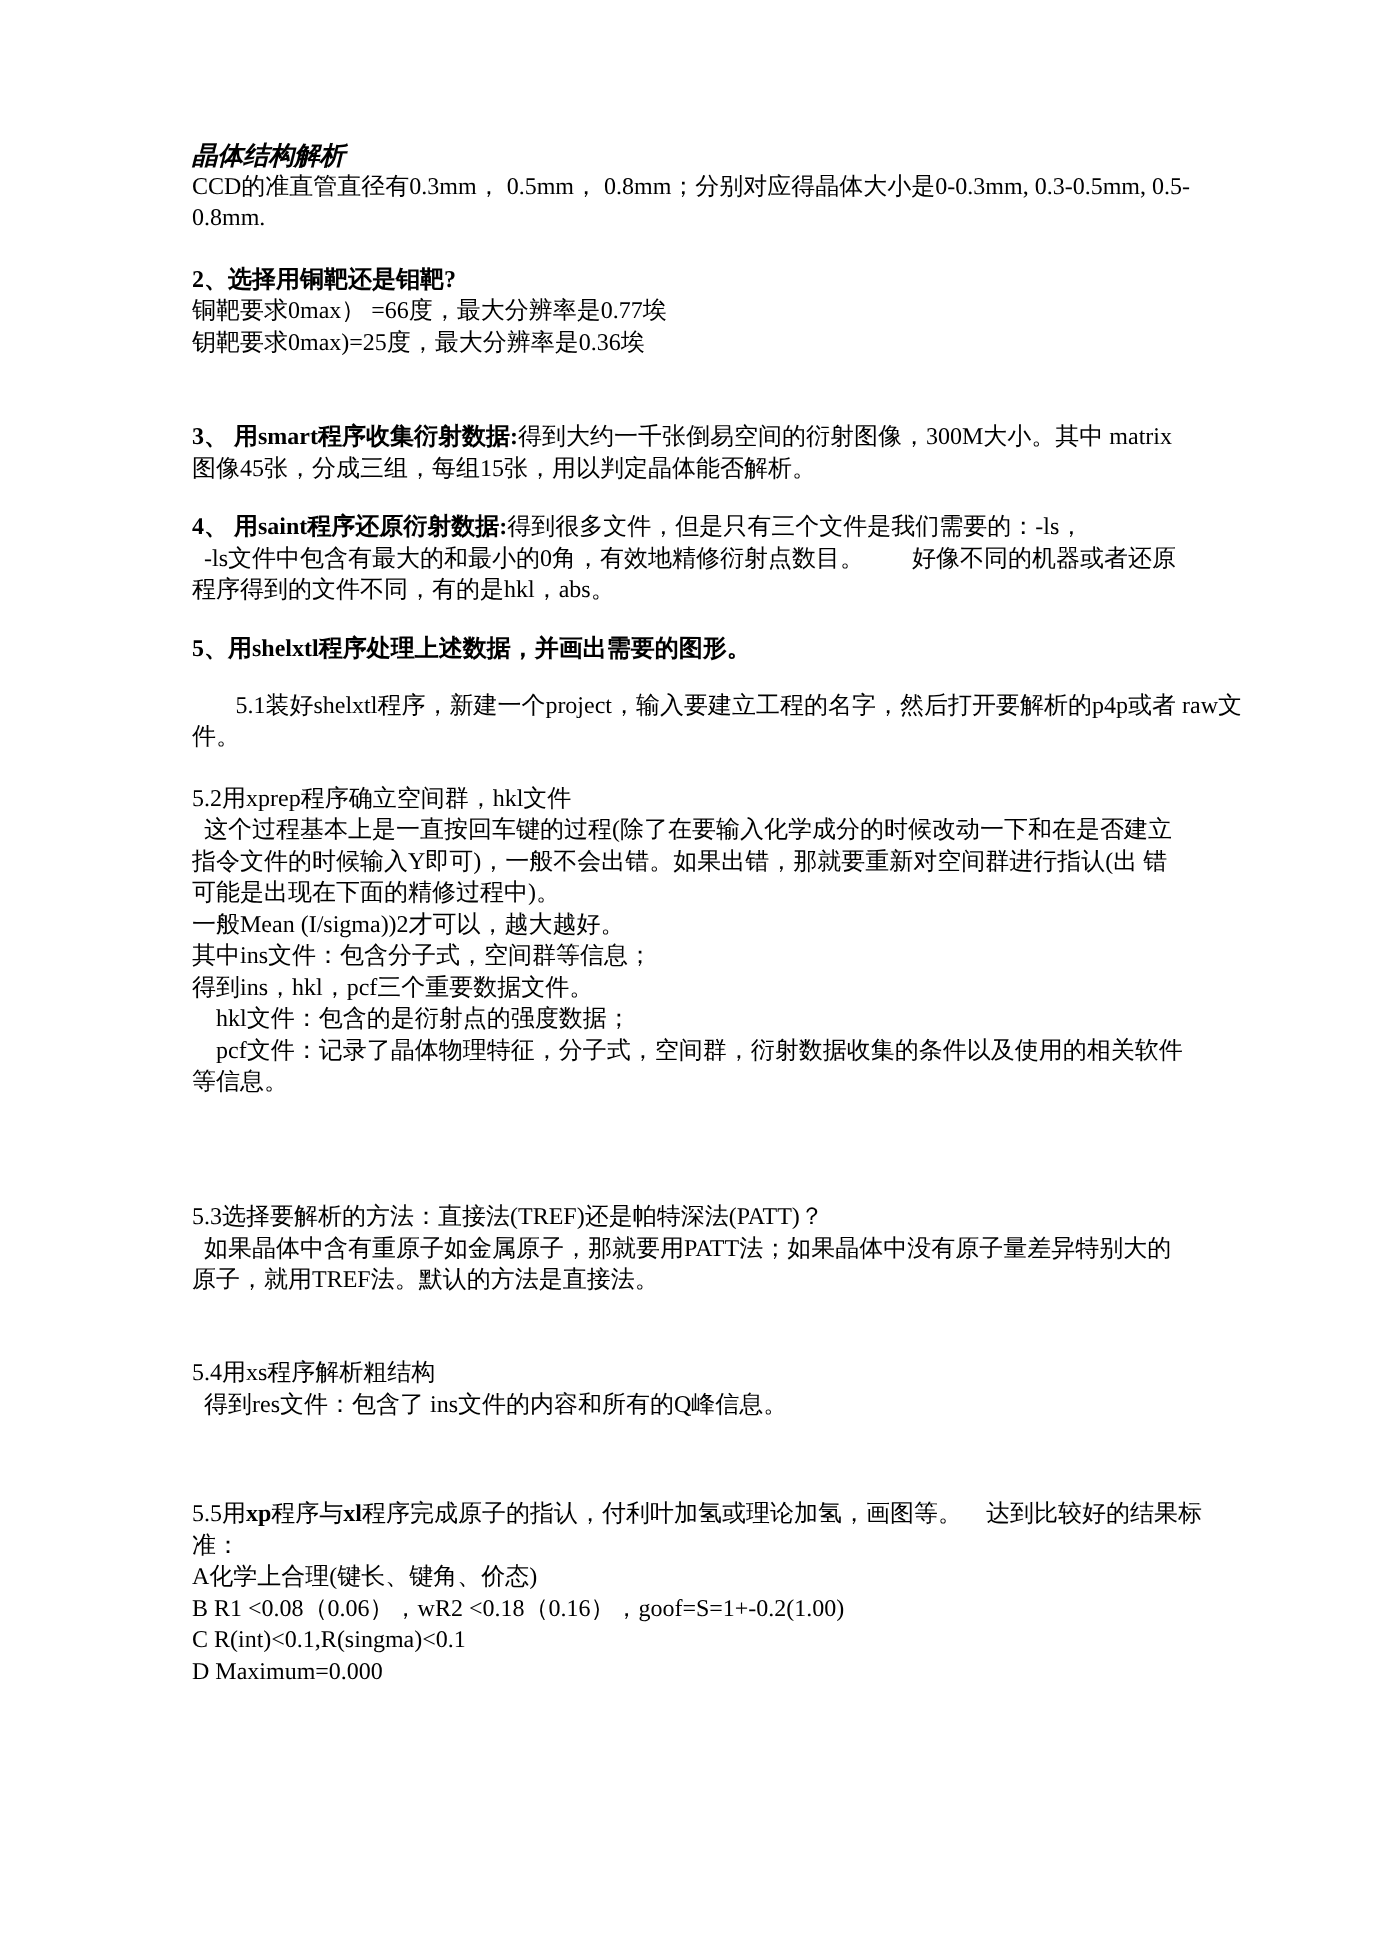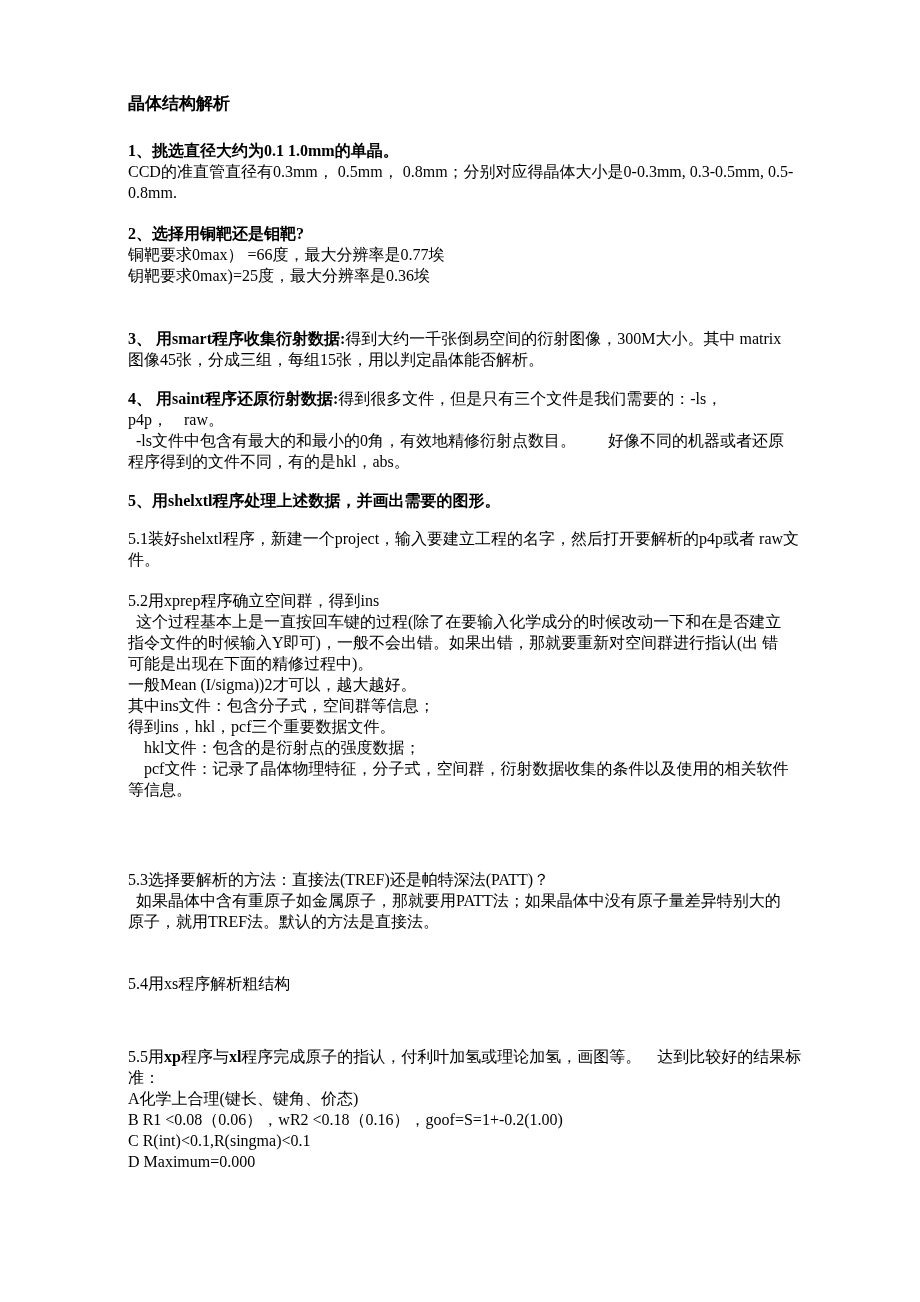--- a/index.html
+++ b/index.html
@@ -19,76 +19,75 @@
   }
   .content {
     padding: 0 0 0 128px;
     width: 700px;
   }
   .ln {
     line-height: 21px;
     white-space: pre;
   }
   .b { font-weight: bold; }
-  .title { font-weight: bold; font-size: 17px; margin-top: 93px; }
-  .mt17 { margin-top: 17px; }
+  .title { font-weight: bold; font-size: 17px; margin-top: 93px; font-style: italic; }
+  .mt17 { margin-top: 17px; text-align: right; }
   .mt18 { margin-top: 18px; }
   .mt20 { margin-top: 20px; }
   .mt26 { margin-top: 26px; }
   .mt32 { margin-top: 20px; }
   .mt36 { margin-top: 52px; }
   .mt41 { margin-top: 41px; }
   .mt42 { margin-top: 42px; }
   .mt46 { margin-top: 69px; }
 </style>
 </head>
 <body>
 
 <div class="page">
   <div class="content">
 
     <div class="ln title">晶体结构解析</div>
 
-    <div class="ln b mt26">1、挑选直径大约为0.1 1.0mm的单晶。</div>
     <div class="ln">CCD的准直管直径有0.3mm， 0.5mm， 0.8mm；分别对应得晶体大小是0-0.3mm, 0.3-0.5mm, 0.5-</div>
     <div class="ln">0.8mm.</div>
 
     <div class="ln b mt32">2、选择用铜靶还是钼靶?</div>
     <div class="ln">铜靶要求0max） =66度，最大分辨率是0.77埃</div>
     <div class="ln">钥靶要求0max)=25度，最大分辨率是0.36埃</div>
 
     <div class="ln mt42"><span class="b">3、 用smart程序收集衍射数据:</span><span>得到大约一千张倒易空间的衍射图像，300M大小。其中 matrix</span></div>
     <div class="ln">图像45张，分成三组，每组15张，用以判定晶体能否解析。</div>
 
     <div class="ln mt18"><span class="b">4、 用saint程序还原衍射数据:</span><span>得到很多文件，但是只有三个文件是我们需要的：-ls，</span></div>
-    <div class="ln">p4p，　raw。</div>
     <div class="ln">  -ls文件中包含有最大的和最小的0角，有效地精修衍射点数目。　　好像不同的机器或者还原</div>
     <div class="ln">程序得到的文件不同，有的是hkl，abs。</div>
 
     <div class="ln b mt18">5、用shelxtl程序处理上述数据，并画出需要的图形。</div>
 
     <div class="ln mt17">5.1装好shelxtl程序，新建一个project，输入要建立工程的名字，然后打开要解析的p4p或者 raw文</div>
     <div class="ln">件。</div>
 
-    <div class="ln mt20">5.2用xprep程序确立空间群，得到ins</div>
+    <div class="ln mt20">5.2用xprep程序确立空间群，hkl文件</div>
     <div class="ln">  这个过程基本上是一直按回车键的过程(除了在要输入化学成分的时候改动一下和在是否建立</div>
     <div class="ln">指令文件的时候输入Y即可)，一般不会出错。如果出错，那就要重新对空间群进行指认(出 错</div>
     <div class="ln">可能是出现在下面的精修过程中)。</div>
     <div class="ln">一般Mean (I/sigma))2才可以，越大越好。</div>
     <div class="ln">其中ins文件：包含分子式，空间群等信息；</div>
     <div class="ln">得到ins，hkl，pcf三个重要数据文件。</div>
     <div class="ln">　hkl文件：包含的是衍射点的强度数据；</div>
     <div class="ln">　pcf文件：记录了晶体物理特征，分子式，空间群，衍射数据收集的条件以及使用的相关软件</div>
     <div class="ln">等信息。</div>
 
     <div class="ln mt46">5.3选择要解析的方法：直接法(TREF)还是帕特深法(PATT)？</div>
     <div class="ln">  如果晶体中含有重原子如金属原子，那就要用PATT法；如果晶体中没有原子量差异特别大的</div>
     <div class="ln">原子，就用TREF法。默认的方法是直接法。</div>
 
     <div class="ln mt41">5.4用xs程序解析粗结构</div>
+    <div class="ln">  得到res文件：包含了 ins文件的内容和所有的Q峰信息。</div>
 
     <div class="ln mt36"><span>5.5用</span><span class="b">xp</span><span>程序与</span><span class="b">xl</span><span>程序完成原子的指认，付利叶加氢或理论加氢，画图等。　达到比较好的结果标</span></div>
     <div class="ln">准：</div>
     <div class="ln">A化学上合理(键长、键角、价态)</div>
     <div class="ln">B R1 &lt;0.08（0.06），wR2 &lt;0.18（0.16），goof=S=1+-0.2(1.00)</div>
     <div class="ln">C R(int)&lt;0.1,R(singma)&lt;0.1</div>
     <div class="ln">D Maximum=0.000</div>
 
   </div>
 </div>

